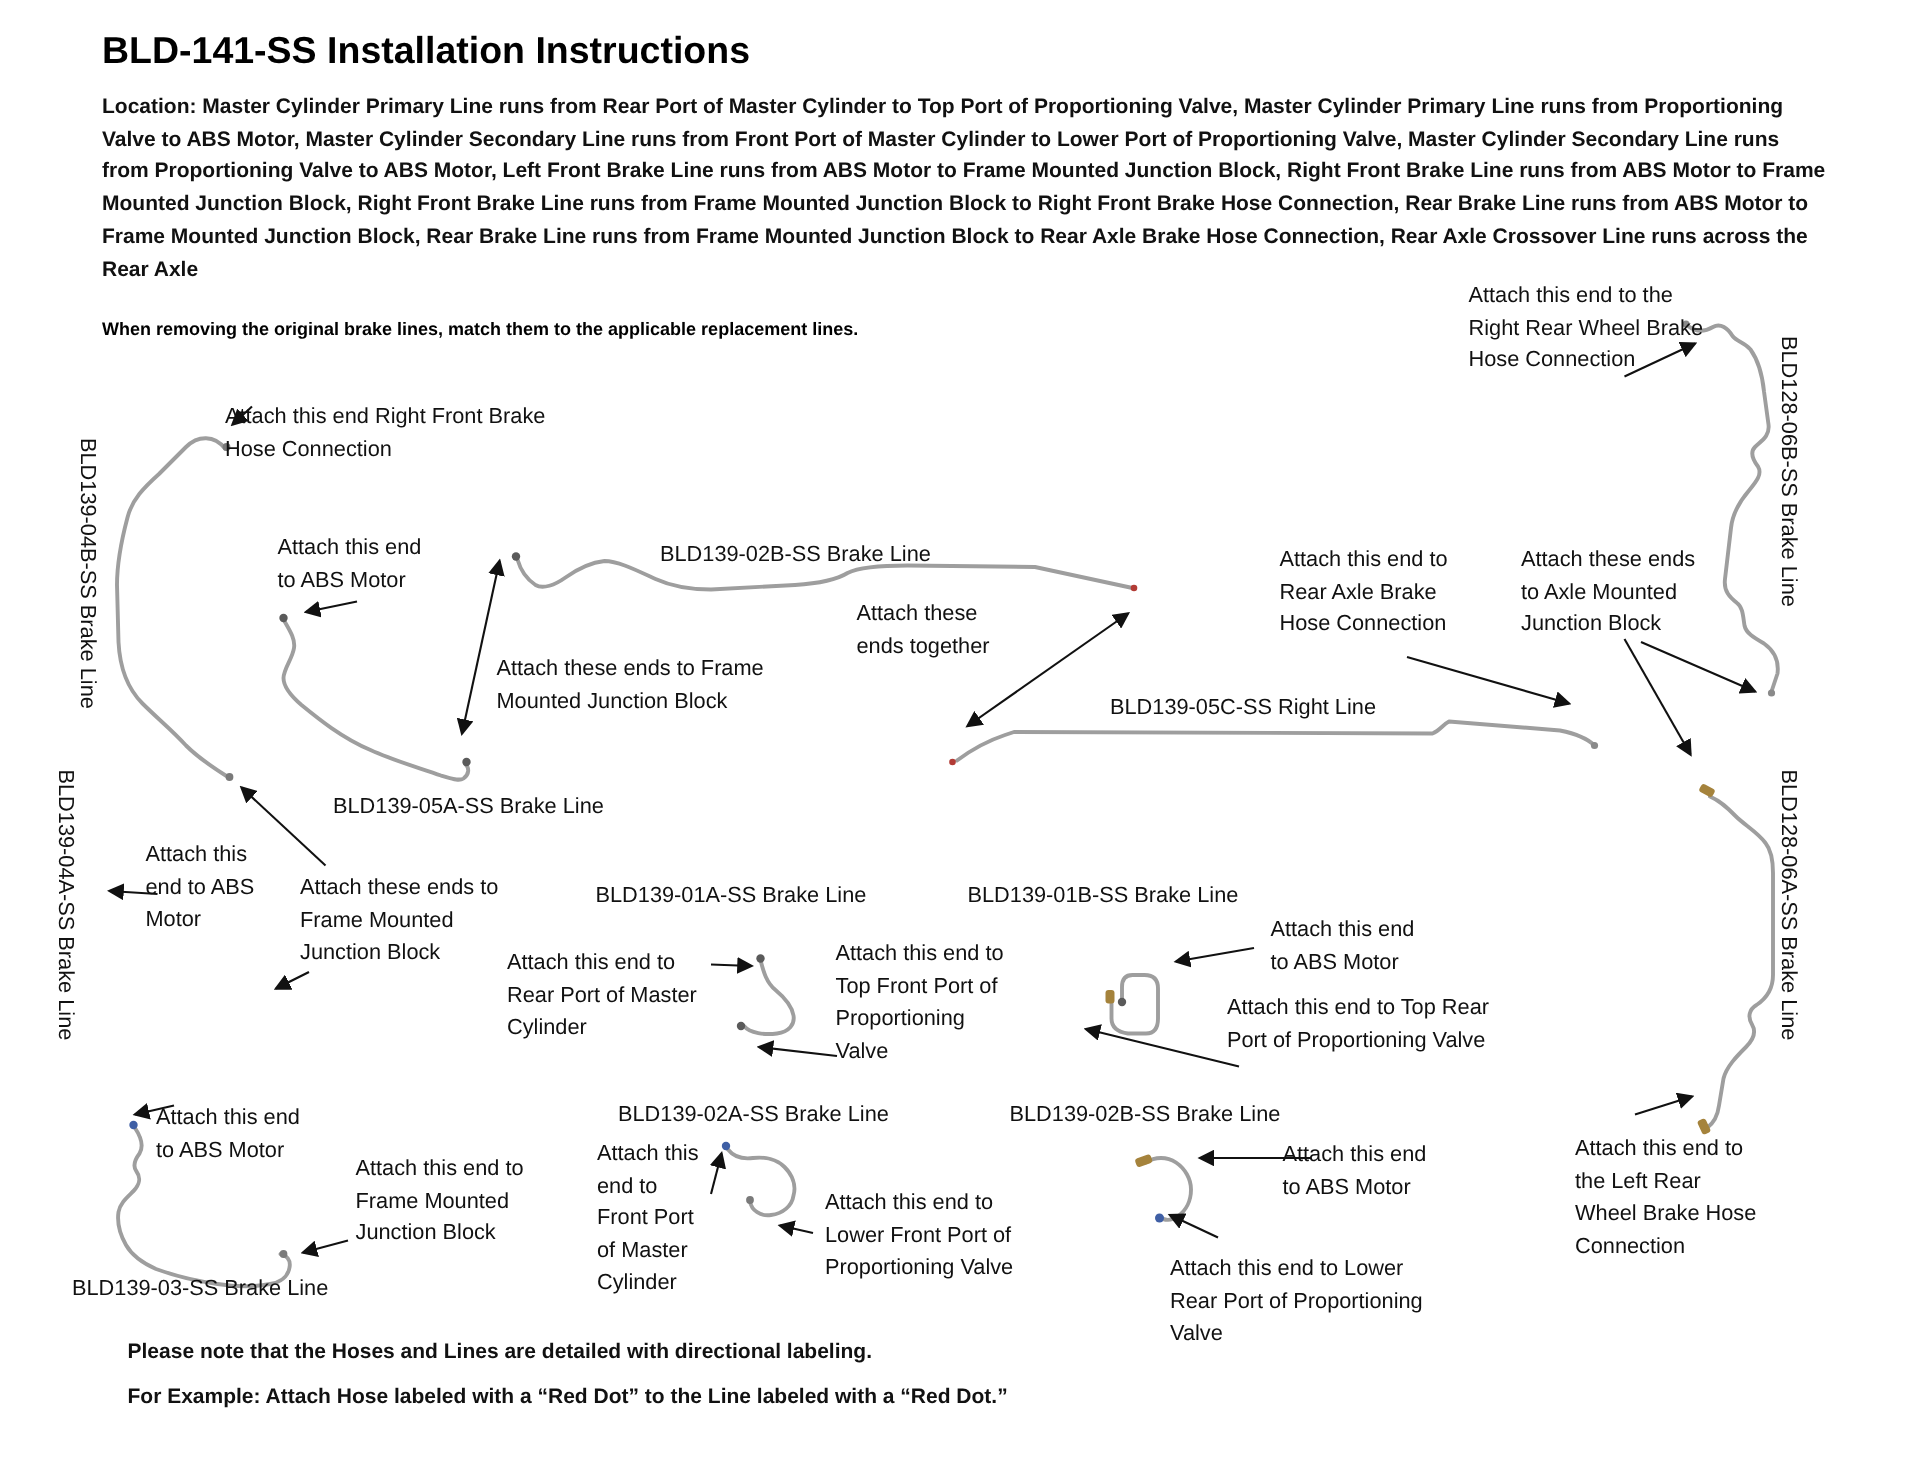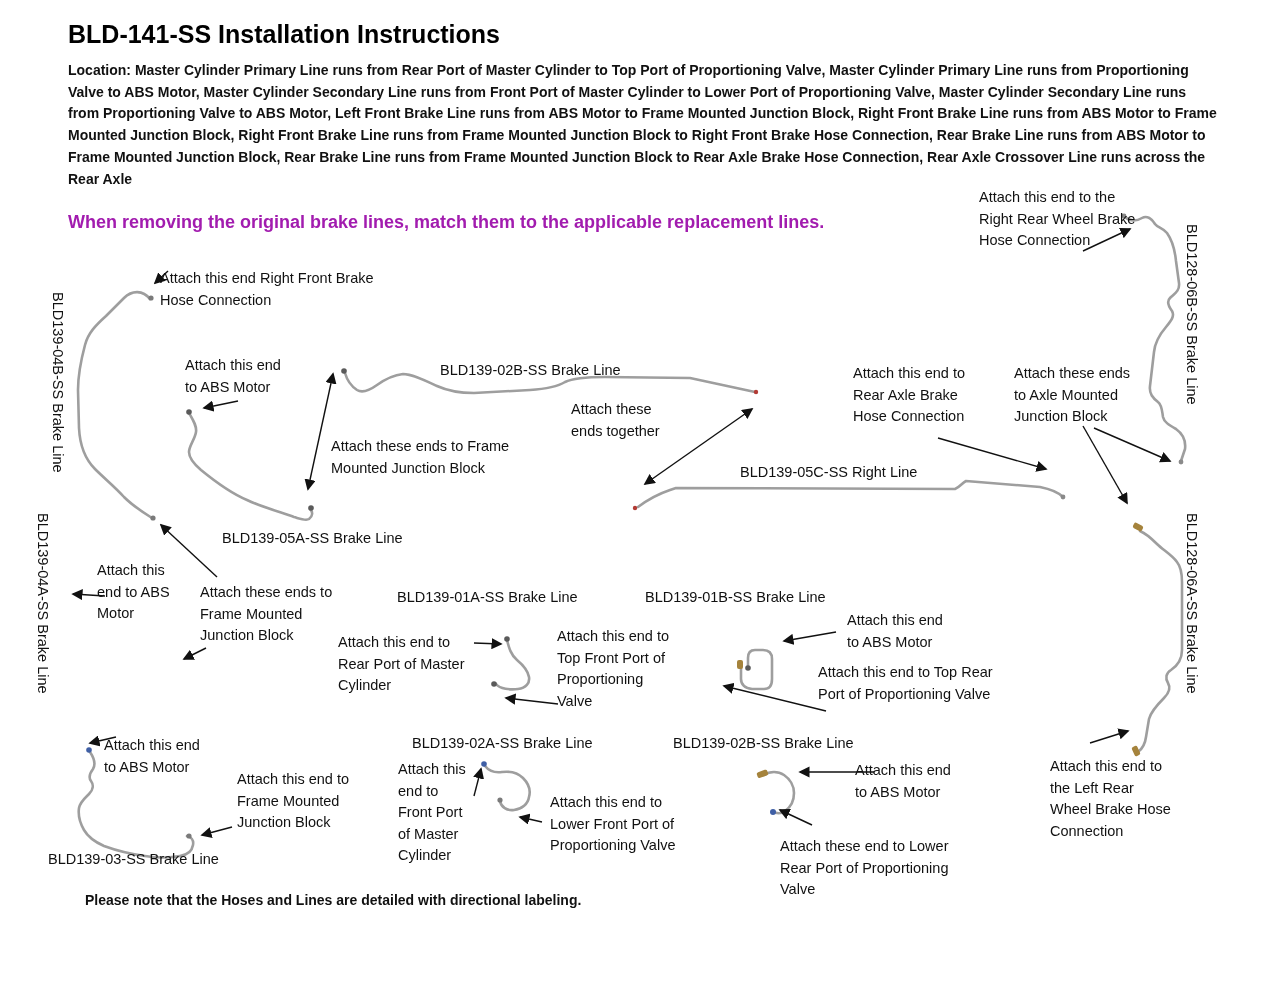--- a/index.html
+++ b/index.html
@@ -10,21 +10,21 @@
   .title{
     position:absolute; left:68px; top:20px;
     font-size:25px; font-weight:bold; color:#000; white-space:nowrap;
   }
   .para{
     position:absolute; left:68px; top:60px; width:1152px;
     font-size:14px; font-weight:bold; line-height:21.7px; color:#111;
   }
   .intro{
     position:absolute; left:68px; top:212px;
-    font-size:18px; font-weight:bold; color:#a21caf; white-space:nowrap;
+    font-size:12px; font-weight:bold; color:#000000; white-space:nowrap;
   }
   .note{
     position:absolute; font-size:14px; font-weight:bold; color:#111; white-space:nowrap;
   }
   .ann{
     position:absolute; font-size:14.5px; line-height:21.5px;
     color:#111; white-space:pre-line;
   }
   .lbl{
     position:absolute; font-size:14.5px; color:#111; white-space:nowrap;
@@ -109,21 +109,21 @@
       <path class="arrow" d="M116,737 L90,743" marker-end="url(#ah)"></path>
       <path class="arrow" d="M232,827 L202,835" marker-end="url(#ah)"></path>
       <path class="arrow" d="M474,796 L481,769" marker-end="url(#ah)"></path>
       <path class="arrow" d="M542,822 L520,817" marker-end="url(#ah)"></path>
       <path class="arrow" d="M874,772 L800,772" marker-end="url(#ah)"></path>
       <path class="arrow" d="M812,825 L780,810" marker-end="url(#ah)"></path>
       <path class="arrow" d="M1090,743 L1128,731" marker-end="url(#ah)"></path>
     </g>
   </svg>
 
-  <div class="ann" style="left:160px; top:268px;">Attach this end Right Front Brake
+  <div class="ann" style="left:150px; top:268px;">Attach this end Right Front Brake
 Hose Connection</div>
   <div class="ann" style="left:185px; top:355px;">Attach this end
 to ABS Motor</div>
   <div class="ann" style="left:571px; top:399px;">Attach these
 ends together</div>
   <div class="ann" style="left:853px; top:363px;">Attach this end to
 Rear Axle Brake
 Hose Connection</div>
   <div class="ann" style="left:1014px; top:363px;">Attach these ends
 to Axle Mounted
@@ -158,21 +158,21 @@
   <div class="ann" style="left:398px; top:759px;">Attach this
 end to
 Front Port
 of Master
 Cylinder</div>
   <div class="ann" style="left:550px; top:792px;">Attach this end to
 Lower Front Port of
 Proportioning Valve</div>
   <div class="ann" style="left:855px; top:760px;">Attach this end
 to ABS Motor</div>
-  <div class="ann" style="left:780px; top:836px;">Attach these end to Lower
+  <div class="ann" style="left:780px; top:836px;">Attach this end to Lower
 Rear Port of Proportioning
 Valve</div>
   <div class="ann" style="left:1050px; top:756px;">Attach this end to
 the Left Rear
 Wheel Brake Hose
 Connection</div>
 
   <div class="lbl" style="left:440px; top:362px;">BLD139-02B-SS Brake Line</div>
   <div class="lbl" style="left:740px; top:464px;">BLD139-05C-SS Right Line</div>
   <div class="lbl" style="left:222px; top:530px;">BLD139-05A-SS Brake Line</div>
@@ -181,14 +181,15 @@
   <div class="lbl" style="left:412px; top:735px;text-align:center;">BLD139-02A-SS Brake Line</div>
   <div class="lbl" style="left:673px; top:735px;">BLD139-02B-SS Brake Line</div>
   <div class="lbl" style="left:48px; top:851px;">BLD139-03-SS Brake Line</div>
 
   <div class="vlabel" style="left:50px; top:292px;">BLD139-04B-SS Brake Line</div>
   <div class="vlabel" style="left:35px; top:513px;">BLD139-04A-SS Brake Line</div>
   <div class="vlabel" style="left:1184px; top:224px;">BLD128-06B-SS Brake Line</div>
   <div class="vlabel" style="left:1184px; top:513px;">BLD128-06A-SS Brake Line</div>
 
   <div class="note" style="left:85px; top:892px;">Please note that the Hoses and Lines are detailed with directional labeling.</div>
+  <div class="note" style="left:85px; top:922px;">For Example: Attach Hose labeled with a “Red Dot” to the Line labeled with a “Red Dot.”</div>
 
 </div>
 
 </body></html>

